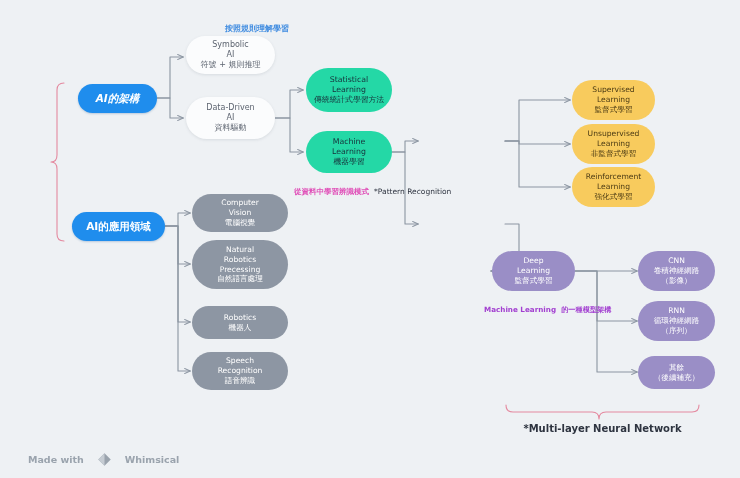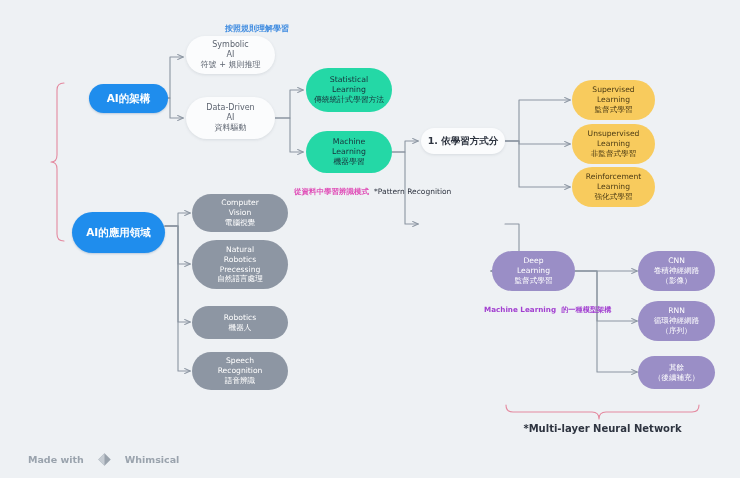--- a/index.html
+++ b/index.html
@@ -98,25 +98,25 @@
 
     <g fill="none" stroke="#e4899f" stroke-width="1.1" stroke-linecap="round" stroke-linejoin="round">
       <path d="M64,83 Q57,83 57,90 L57,155 Q57,162 51,162 Q57,162 57,169 L57,234 Q57,241 64,241"></path>
     </g>
 
     <g fill="none" stroke="#e4899f" stroke-width="1.1" stroke-linecap="round" stroke-linejoin="round">
       <path d="M506,405 Q506,412 513,412 L592,412 Q599,412 599,419 Q599,412 606,412 L692,412 Q699,412 699,405"></path>
     </g>
   </svg>
 
-  <div class="node n-root" style="left:89px;top:84px;width:79px;height:29px;">
+  <div class="node n-root" style="left:78px;top:84px;width:79px;height:29px;font-style:italic;">
     <span class="ln">AI的架構</span>
   </div>
 
-  <div class="node n-root" style="left:72px;top:212px;width:93px;height:41px;">
+  <div class="node n-root" style="left:72px;top:212px;width:93px;height:29px;">
     <span class="ln">AI的應用領域</span>
   </div>
 
   <div class="node n-white" style="left:186px;top:36px;width:89px;height:38px;">
     <span class="ln">Symbolic</span>
     <span class="ln">AI</span>
     <span class="ln">符號 + 規則推理</span>
   </div>
 
   <div class="node n-white" style="left:186px;top:97px;width:89px;height:42px;">
@@ -130,23 +130,20 @@
     <span class="ln">Learning</span>
     <span class="ln">傳統統計式學習方法</span>
   </div>
 
   <div class="node n-teal" style="left:306px;top:131px;width:86px;height:42px;">
     <span class="ln">Machine</span>
     <span class="ln">Learning</span>
     <span class="ln">機器學習</span>
   </div>
 
-  <div class="node n-branch" style="left:421px;top:128px;width:84px;height:26px;">
-    <span class="ln">1. 依學習方式分</span>
-  </div>
 
 
   <div class="node n-yellow" style="left:572px;top:80px;width:83px;height:40px;">
     <span class="ln">Supervised</span>
     <span class="ln">Learning</span>
     <span class="ln">監督式學習</span>
   </div>
 
   <div class="node n-yellow" style="left:572px;top:124px;width:83px;height:40px;">
     <span class="ln">Unsupervised</span>

